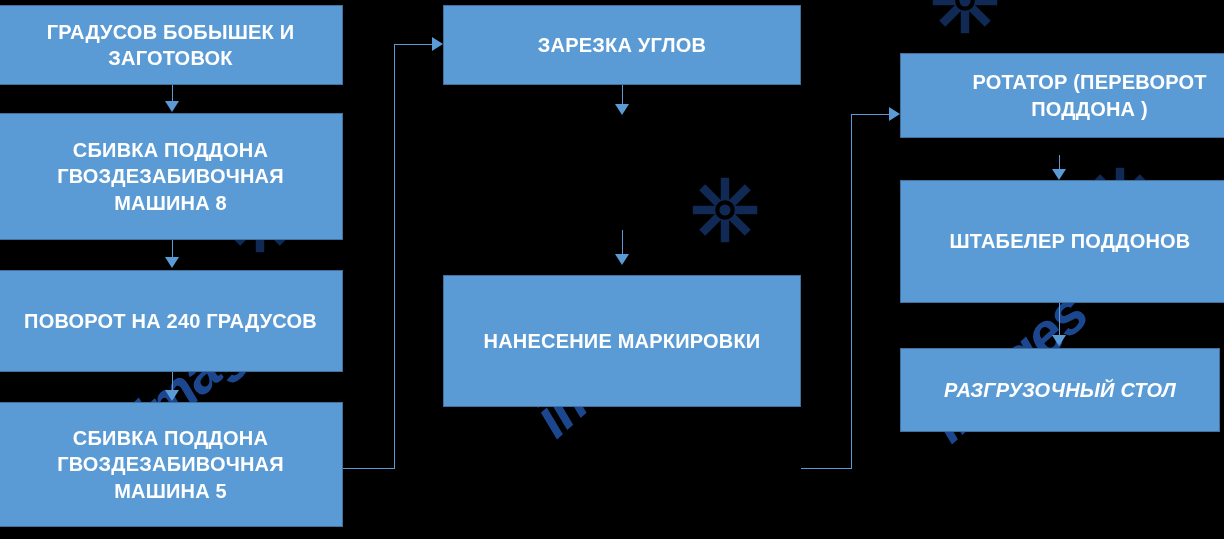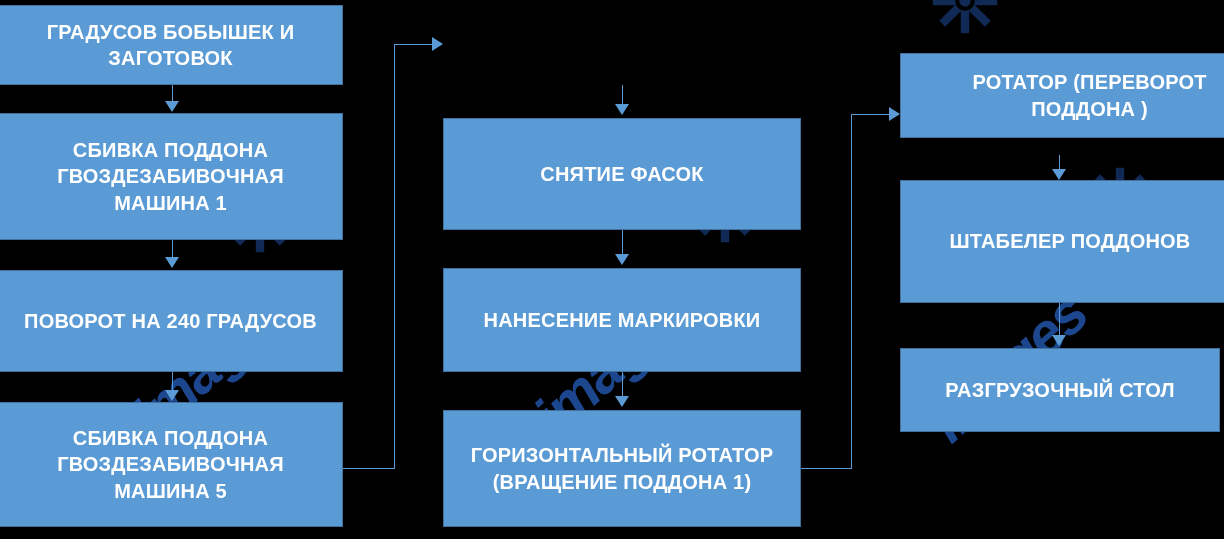--- a/index.html
+++ b/index.html
@@ -170,49 +170,46 @@
   <div class="arrow-down" style="left:1052px; top:169px;"></div>
 
   <div class="vline" style="left:1059px; top:303px; height:33px;"></div>
   <div class="arrow-down" style="left:1052px; top:335px;"></div>
 
   <div class="node" style="left:-2px; top:5px; width:345px; height:80px;">
     <span>ГРАДУСОВ БОБЫШЕК И ЗАГОТОВОК</span>
   </div>
 
   <div class="node" style="left:-2px; top:113px; width:345px; height:127px;">
-    <span>СБИВКА ПОДДОНА ГВОЗДЕЗАБИВОЧНАЯ МАШИНА 1</span>
+    <span>СБИВКА ПОДДОНА ГВОЗДЕЗАБИВОЧНАЯ МАШИНА 8</span>
   </div>
 
   <div class="node" style="left:-2px; top:270px; width:345px; height:102px;">
     <span>ПОВОРОТ НА 240 ГРАДУСОВ</span>
   </div>
 
   <div class="node" style="left:-2px; top:402px; width:345px; height:125px;">
     <span>СБИВКА ПОДДОНА ГВОЗДЕЗАБИВОЧНАЯ МАШИНА 5</span>
   </div>
 
-
-  <div class="node" style="left:443px; top:118px; width:358px; height:112px;">
-    <span>СНЯТИЕ ФАСОК</span>
-  </div>
-
-  <div class="node" style="left:443px; top:268px; width:358px; height:104px;">
+  <div class="node" style="left:443px; top:5px; width:358px; height:80px;">
+    <span>ЗАРЕЗКА УГЛОВ</span>
+  </div>
+
+
+  <div class="node" style="left:443px; top:275px; width:358px; height:132px;">
     <span>НАНЕСЕНИЕ МАРКИРОВКИ</span>
   </div>
 
-  <div class="node" style="left:443px; top:410px; width:358px; height:117px;">
-    <span>ГОРИЗОНТАЛЬНЫЙ РОТАТОР (ВРАЩЕНИЕ ПОДДОНА 1)</span>
-  </div>
 
   <div class="node" style="left:900px; top:53px; width:357px; height:85px;padding-left:32px;">
     <span>РОТАТОР (ПЕРЕВОРОТ ПОДДОНА )</span>
   </div>
 
   <div class="node" style="left:900px; top:180px; width:340px; height:123px;">
     <span>ШТАБЕЛЕР ПОДДОНОВ</span>
   </div>
 
-  <div class="node" style="left:900px; top:348px; width:320px; height:84px;">
+  <div class="node" style="left:900px; top:348px; width:320px; height:84px;font-style:italic;">
     <span>РАЗГРУЗОЧНЫЙ СТОЛ</span>
   </div>
 
 </div>
 
 </body></html>

